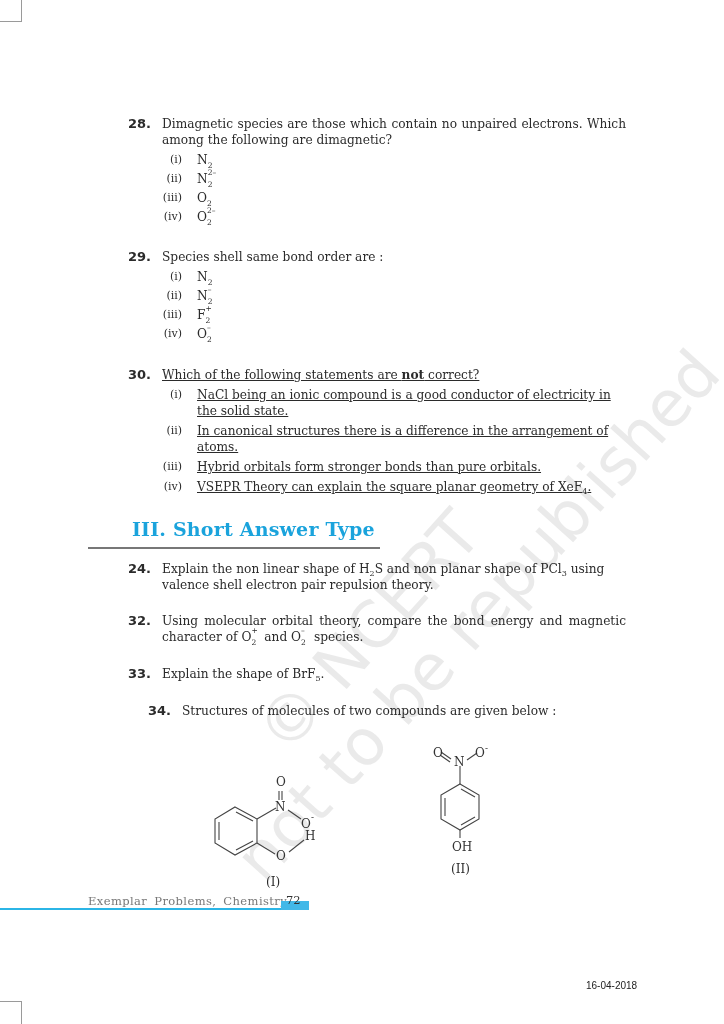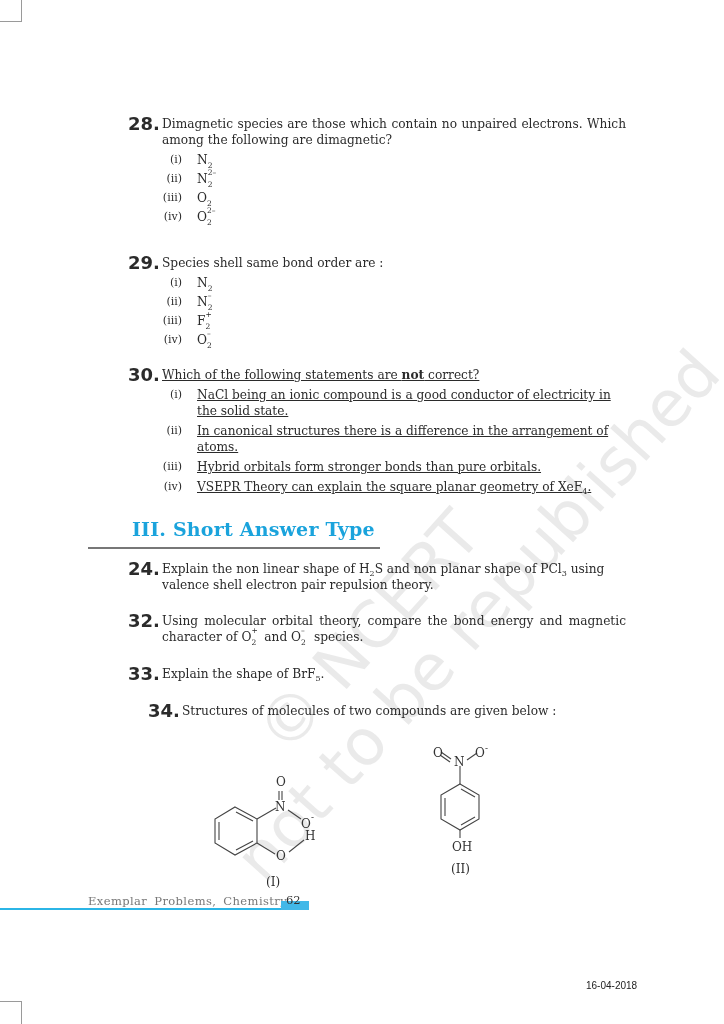--- a/index.html
+++ b/index.html
@@ -1,20 +1,20 @@
 <!DOCTYPE html>
 <html><head>
 <meta charset="utf-8">
 <style>
   html, body { margin:0; padding:0; background:#ffffff; }
   body { width:724px; height:1024px; position:relative; overflow:hidden;
          font-family:"DejaVu Serif", "Liberation Serif", serif; color:#2b2b2b; }
   .crop { position:absolute; background:#9a9a9a; }
   .q { position:absolute; left:128px; width:498px; font-size:12.2px; line-height:16px; }
-  .qnum { position:absolute; left:0; font-weight:bold; font-family:"DejaVu Sans", sans-serif; font-size:18px; }
+  .qnum { position:absolute; left:0; font-weight:bold; font-family:"DejaVu Sans", sans-serif; font-size:13px; }
   .qtext { margin-left:34px; }
   .qtext.justify { text-align:justify; }
   .opts { margin-top:4px; }
   .opt { position:relative; height:19px; }
   .opt .lbl { position:absolute; right:calc(100% - 54px); font-size:11px; }
   .opt .txt { position:absolute; left:69px; }
   .opt.long { height:auto; margin-bottom:4px; }
   .opt.long .txt { position:relative; display:block; left:0; margin-left:69px; }
   sub, sup { font-size:8px; line-height:0; }
   .sp { display:inline-block; position:relative; width:9px; height:10px; vertical-align:baseline; }
@@ -63,21 +63,21 @@
         <span class="lbl">(iii)</span>
         <span class="txt"><span>O</span><span class="sp"><span class="dn">2</span></span></span>
       </div>
     <div class="opt">
         <span class="lbl">(iv)</span>
         <span class="txt"><span>O</span><span class="sp"><span class="up">2–</span><span class="dn">2</span></span></span>
       </div>
   </div>
 </div>
 
-<div class="q" style="top:249px;margin-top:6px;">
+<div class="q" style="top:249px;">
   <span class="qnum">29.</span>
   <div class="qtext">Species shell same bond order are :</div>
   <div class="opts">
     <div class="opt">
         <span class="lbl">(i)</span>
         <span class="txt"><span>N</span><span class="sp"><span class="dn">2</span></span></span>
       </div>
     <div class="opt">
         <span class="lbl">(ii)</span>
         <span class="txt"><span>N</span><span class="sp"><span class="up">–</span><span class="dn">2</span></span></span>
@@ -184,14 +184,14 @@
   <text x="29" y="24" font-size="12">N</text>
   <text x="50" y="15" font-size="12">O</text>
   <text x="60" y="9" font-size="9">-</text>
   <text x="27" y="109" font-size="12">OH</text>
 </svg>
 <div style="position:absolute;left:451px;top:862px;font-size:12px;">(II)</div>
 
 <div class="footer-line"></div>
 <div class="footer-text">Exemplar Problems, Chemistry</div>
 <div class="page-box"></div>
-<div class="page-num">62</div>
+<div class="page-num">72</div>
 <div class="date">16-04-2018</div>
 
 </body></html>

